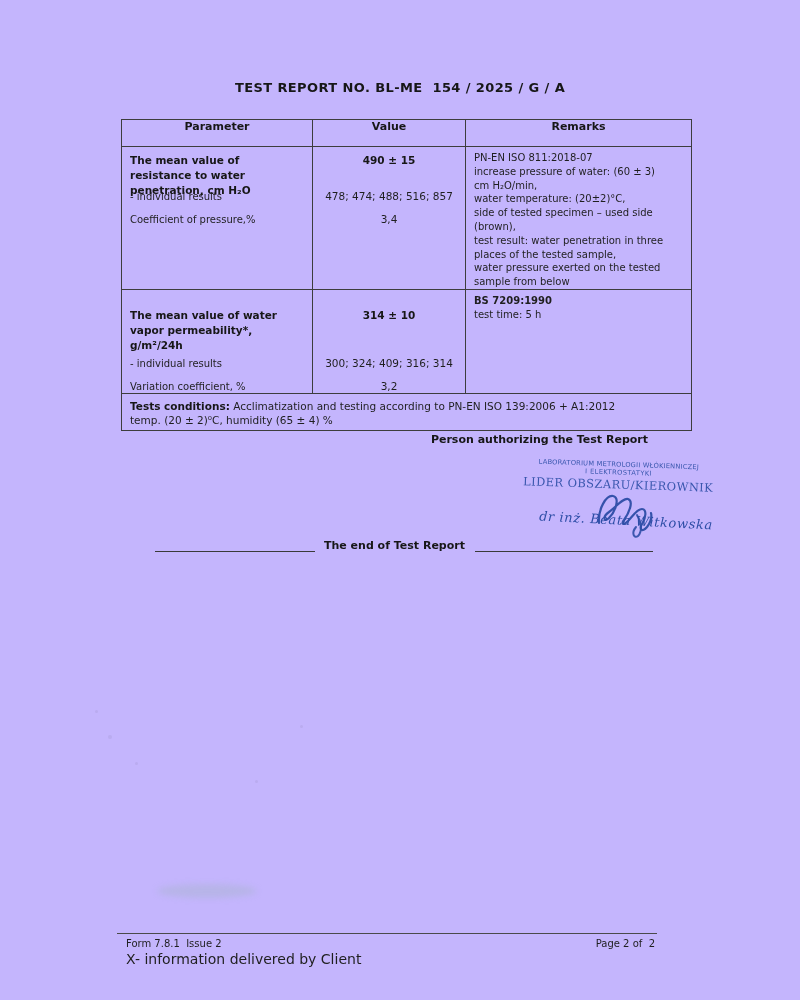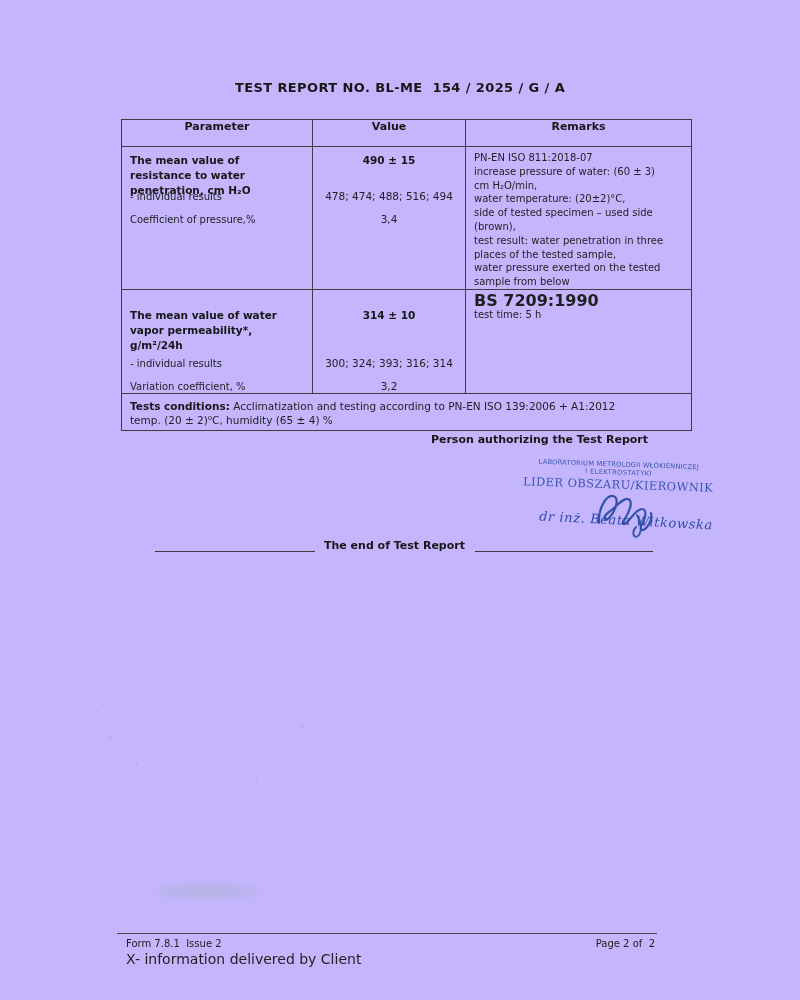--- a/index.html
+++ b/index.html
@@ -30,21 +30,21 @@
   .p-main{font-weight:bold;font-size:10.5px;line-height:14.8px;max-width:173px;color:#171717;}
   .h1{height:37px;}
   .h2{height:49px;margin-top:12px;}
   .p-sub{font-size:10px;line-height:13px;}
   .g{margin-bottom:10px;}
   .val-inner{padding:6px 3px 0 3px;text-align:center;}
   .v-main{font-weight:bold;font-size:10.5px;line-height:14.8px;color:#171717;}
   .v-sub{font-size:10.5px;line-height:13px;white-space:nowrap;}
   .rem-inner{padding:4px 4px 0 8px;font-size:10px;line-height:13.8px;overflow:hidden;}
   .rem-inner div{white-space:nowrap;}
-  .rem-bold{font-weight:bold;font-size:16px;white-space:nowrap;}
+  .rem-bold{font-weight:bold;font-size:10px;white-space:nowrap;}
   .cond-inner{padding:5px 8px 0 8px;font-size:10.5px;line-height:14px;}
   .cond-label{font-weight:bold;color:#171717;}
   
   .auth-label{
     position:absolute;top:433px;right:152px;
     font-size:11px;font-weight:bold;color:#171717;
   }
   .stamp{
     position:absolute;left:519px;top:457px;width:200px;
     color:#3a57ae;transform:rotate(2deg);transform-origin:left top;
@@ -103,21 +103,21 @@
       <td>
         <div class="param-inner">
           <div class="p-main h1">The mean value of resistance to water penetration, cm H₂O</div>
           <div class="p-sub g">- individual results</div>
           <div class="p-sub">Coefficient of pressure,%</div>
         </div>
       </td>
       <td>
         <div class="val-inner">
           <div class="v-main h1">490 ± 15</div>
-          <div class="v-sub g">478; 474; 488; 516; 494</div>
+          <div class="v-sub g">478; 474; 488; 516; 857</div>
           <div class="v-sub">3,4</div>
         </div>
       </td>
       <td>
         <div class="rem-inner">
               <div>PN-EN ISO 811:2018-07</div>
               <div>increase pressure of water: (60 ± 3)</div>
               <div>cm H₂O/min,</div>
               <div>water temperature: (20±2)°C,</div>
               <div>side of tested specimen – used side</div>
@@ -134,21 +134,21 @@
       <td>
         <div class="param-inner">
           <div class="p-main h2" style="max-width:152px;">The mean value of water vapor permeability*, g/m²/24h</div>
           <div class="p-sub g">- individual results</div>
           <div class="p-sub">Variation coefficient, %</div>
         </div>
       </td>
       <td>
         <div class="val-inner">
           <div class="v-main h2">314 ± 10</div>
-          <div class="v-sub g">300; 324; 393; 316; 314</div>
+          <div class="v-sub g">300; 324; 409; 316; 314</div>
           <div class="v-sub">3,2</div>
         </div>
       </td>
       <td>
         <div class="rem-inner">
           <div class="rem-bold">BS 7209:1990</div>
           <div>
                 <div>test time: 5 h</div>
               </div>
         </div>

